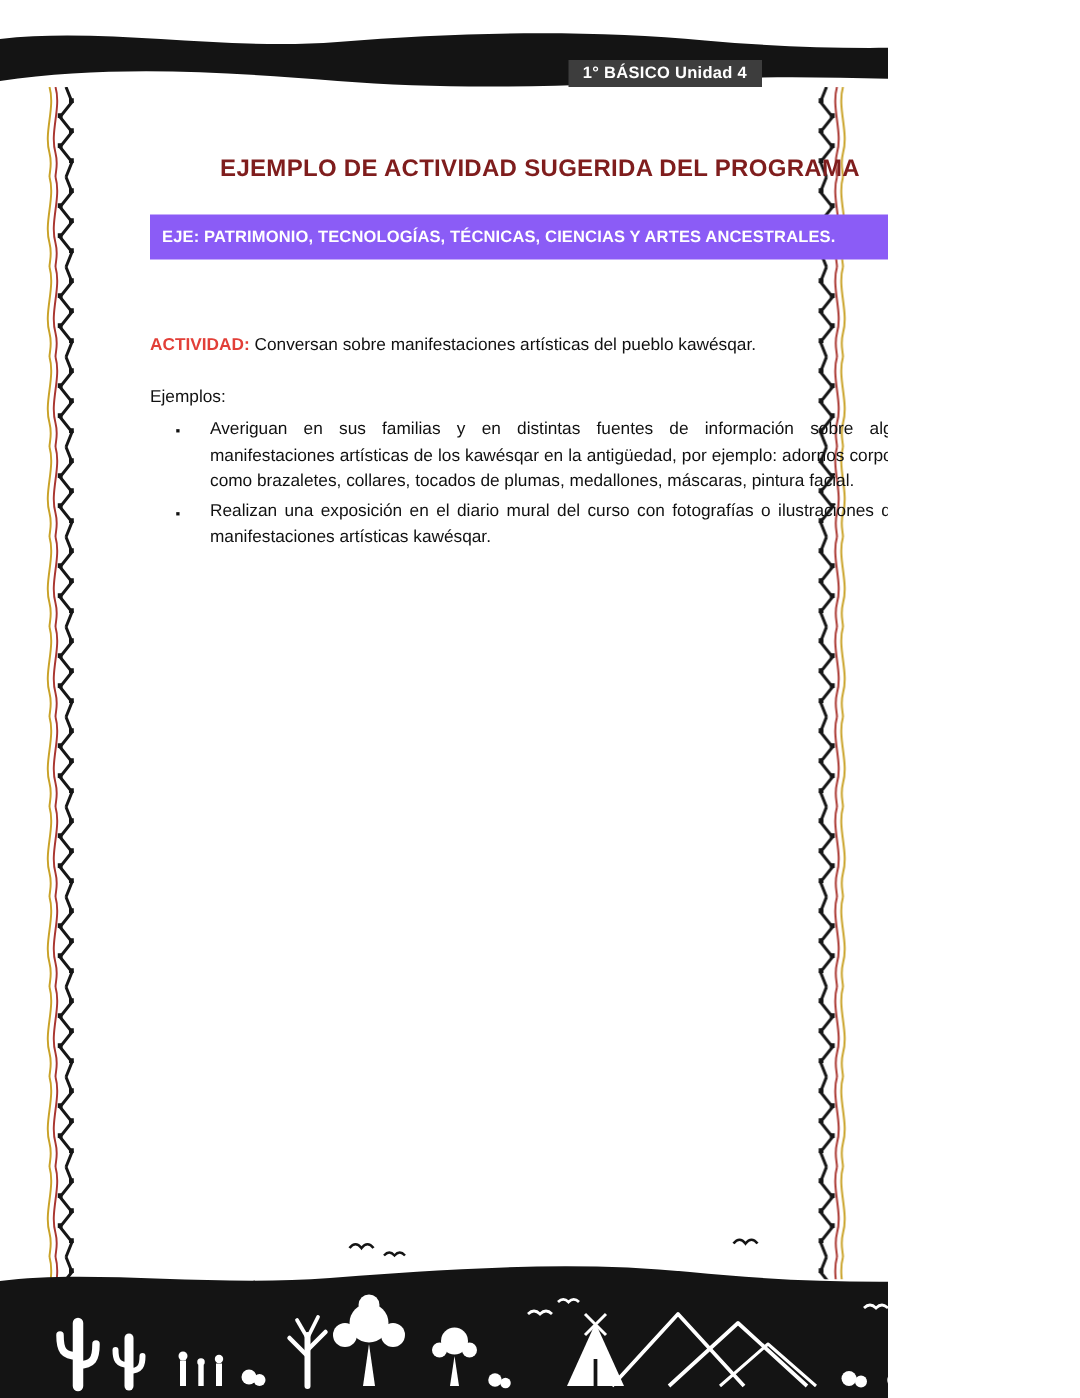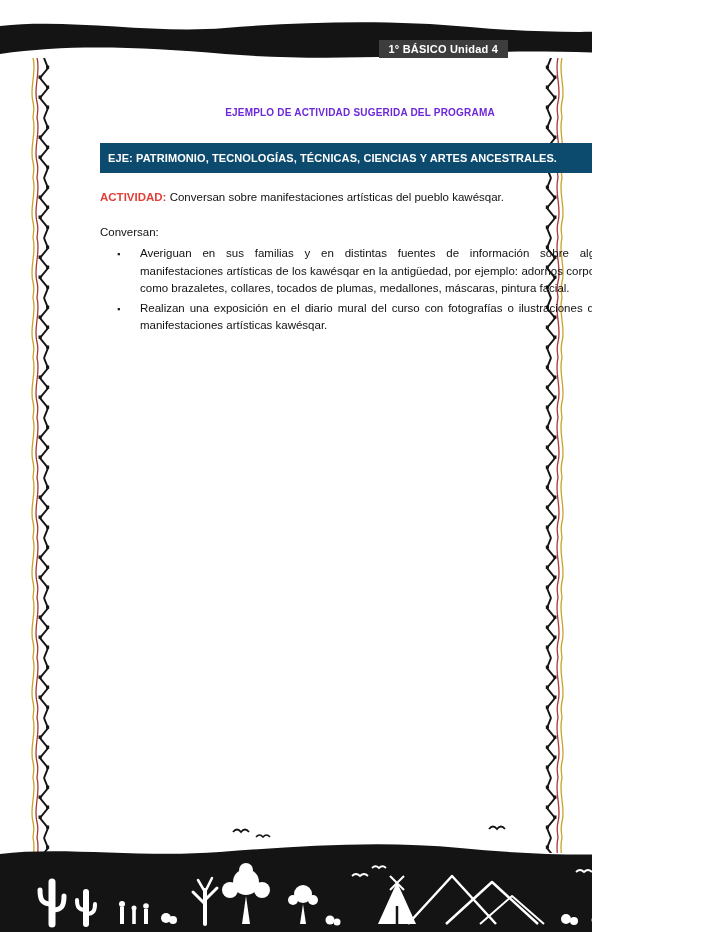--- a/index.html
+++ b/index.html
@@ -5,23 +5,23 @@
   html,body{margin:0;padding:0;background:#ffffff;}
   .page{position:relative;width:592px;height:932px;background:#ffffff;overflow:hidden;
         font-family:"Liberation Sans",sans-serif;color:#111;}
   .top-band{position:absolute;top:0;left:0;z-index:1;}
   .unit-badge{position:absolute;top:40px;right:84px;background:#3d3d3d;color:#fff;
         font-size:11px;font-weight:bold;padding:3px 10px;letter-spacing:.2px;z-index:3;}
   .side-border{position:absolute;top:58px;z-index:1;}
   .side-border.left{left:26px;}
   .side-border.right{right:23px;}
   .content{position:absolute;left:100px;top:104px;width:520px;z-index:2;}
-  .title{margin:0 0 21px;font-size:10px;font-weight:bold;color:#6d28d9;text-align:center;letter-spacing:.2px;}
-  .eje-banner{background:#0c4a6e;color:#fff;font-weight:bold;font-size:11px;
-        padding:7px 8px 6px;margin:0 0 16px;letter-spacing:.1px;}
+  .title{margin:0 0 21px;font-size:16px;font-weight:bold;color:#7f1d1d;text-align:center;letter-spacing:.2px;}
+  .eje-banner{background:#8b5cf6;color:#fff;font-weight:bold;font-size:11px;
+        padding:7px 8px 6px;margin:0 0 49px;letter-spacing:.1px;}
   .body-text{font-size:11.5px;line-height:17.5px;}
   .actividad{margin:0 0 17px;}
   .red{color:#e23f38;font-weight:bold;}
   .ejemplos-label{margin:0 0 4px;}
   ul.ejemplos-list{margin:0;padding:0 0 0 40px;list-style:none;}
   ul.ejemplos-list li{position:relative;text-align:justify;margin:0 0 2px;}
   ul.ejemplos-list li::before{content:"▪";position:absolute;left:-23px;top:1px;font-size:9px;}
   .bottom-band{position:absolute;left:0;bottom:0;z-index:2;}
 </style>
 </head>
@@ -71,21 +71,21 @@
   <div class="content body-text">
     <h1 class="title">EJEMPLO DE ACTIVIDAD SUGERIDA DEL PROGRAMA</h1>
 
     <div class="eje-banner">EJE: PATRIMONIO, TECNOLOGÍAS, TÉCNICAS, CIENCIAS Y ARTES ANCESTRALES.</div>
 
     <p class="actividad">
       <span class="red">ACTIVIDAD:</span>
       <span>Conversan sobre manifestaciones artísticas del pueblo kawésqar.</span>
     </p>
 
-    <p class="ejemplos-label">Conversan:</p>
+    <p class="ejemplos-label">Ejemplos:</p>
 
     <ul class="ejemplos-list">
         <li>Averiguan en sus familias y en distintas fuentes de información sobre algunas manifestaciones artísticas de los kawésqar en la antigüedad, por ejemplo: adornos corporales como brazaletes, collares, tocados de plumas, medallones, máscaras, pintura facial.</li>
         <li>Realizan una exposición en el diario mural del curso con fotografías o ilustraciones de las manifestaciones artísticas kawésqar.</li>
       </ul>
   </div>
 
   <svg class="bottom-band" width="720" height="112" viewBox="0 0 720 112">
 
     <path d="M233,12 q4,-5 8,0 q4,-5 8,0" stroke="#141414" stroke-width="1.8" fill="none"></path>

